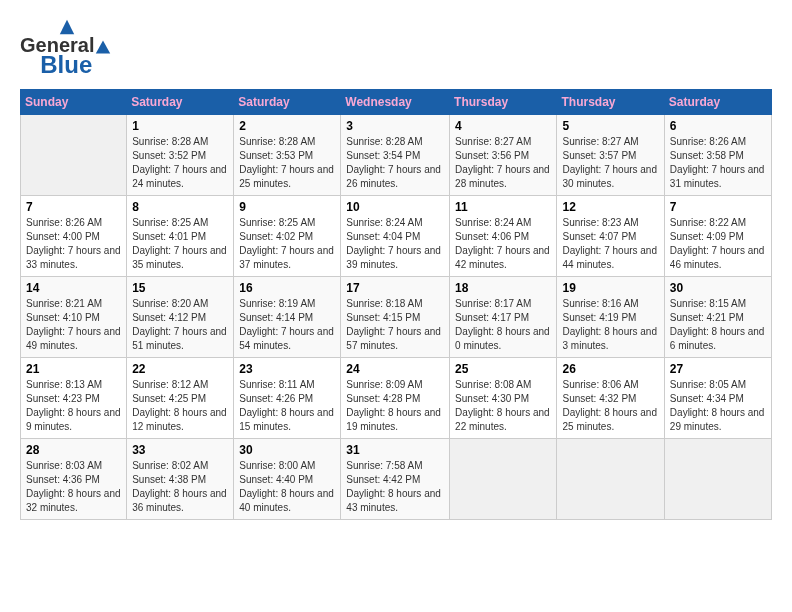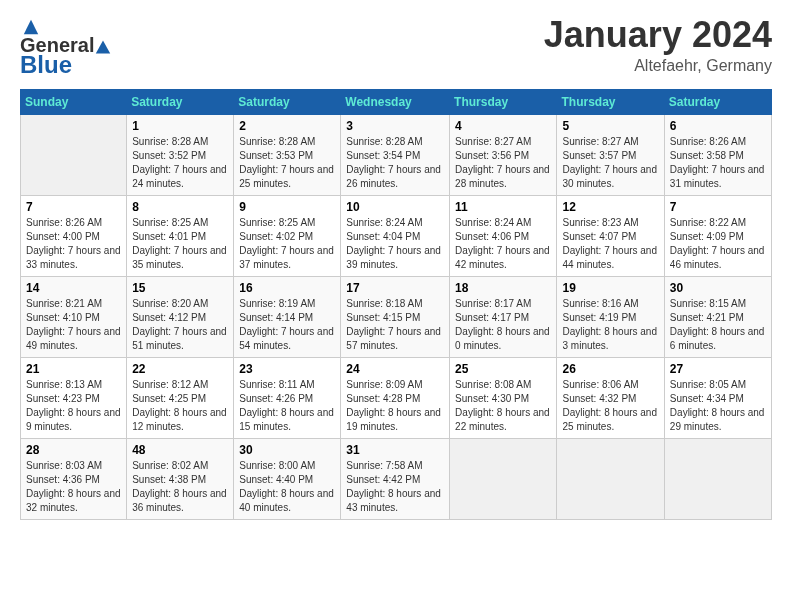--- a/index.html
+++ b/index.html
@@ -17,21 +17,21 @@
     }
     .header {
       display: flex;
       justify-content: space-between;
       align-items: flex-start;
       margin-bottom: 10px;
     }
     .logo {
       display: flex;
       flex-direction: column;
-      align-items: flex-start;
+      align-items: center;
     }
     .logo-text {
       display: flex;
       align-items: center;
       font-size: 20px;
       font-weight: bold;
       color: #333;
     }
     .logo-general { color: #333; }
     .logo-icon {
@@ -53,21 +53,21 @@
       color: #555;
       margin-top: 2px;
     }
     .calendar {
       width: 100%;
       border-collapse: collapse;
       font-size: 10.5px;
     }
     .calendar thead th {
       background-color: #1a5fa8;
-      color: #5eead4;
+      color: #f9a8d4;
       padding: 5px 4px;
       text-align: left;
       font-size: 12px;
       font-weight: bold;
       border: 1px solid #1a5fa8;
     }
     .calendar tbody td {
       border: 1px solid #ccc;
       vertical-align: top;
       padding: 4px 5px;
@@ -109,24 +109,20 @@
         </svg>
         <br>
       </div>
       <div style="font-size:20px; font-weight:bold; margin-top:-4px;">
         <span style="color:#333;">General</span><svg style="width:16px;height:16px;vertical-align:middle;margin:0 1px;" viewBox="0 0 20 18">
             <polygon points="10,1 19,17 1,17" fill="#1a5fa8"></polygon>
           </svg>
       </div>
       <div style="font-size:24px; font-weight:bold; color:#1a5fa8; margin-top:-6px;">Blue</div>
     </div>
-    <div class="title-block">
-      <div class="month-title">January 2024</div>
-      <div class="location">Altefaehr, Germany</div>
-    </div>
   </div>
 
   <table class="calendar">
     <thead>
       <tr>
         <th>Sunday</th>
         <th>Saturday</th>
         <th>Saturday</th>
         <th>Wednesday</th>
         <th>Thursday</th>
@@ -251,21 +247,21 @@
             <span class="day-number">27</span>
             <div class="day-info">Sunrise: 8:05 AM<br>Sunset: 4:34 PM<br>Daylight: 8 hours and 29 minutes.</div>
           </td>
         </tr>
         <tr>
           <td>
             <span class="day-number">28</span>
             <div class="day-info">Sunrise: 8:03 AM<br>Sunset: 4:36 PM<br>Daylight: 8 hours and 32 minutes.</div>
           </td>
           <td>
-            <span class="day-number">48</span>
+            <span class="day-number">33</span>
             <div class="day-info">Sunrise: 8:02 AM<br>Sunset: 4:38 PM<br>Daylight: 8 hours and 36 minutes.</div>
           </td>
           <td>
             <span class="day-number">30</span>
             <div class="day-info">Sunrise: 8:00 AM<br>Sunset: 4:40 PM<br>Daylight: 8 hours and 40 minutes.</div>
           </td>
           <td>
             <span class="day-number">31</span>
             <div class="day-info">Sunrise: 7:58 AM<br>Sunset: 4:42 PM<br>Daylight: 8 hours and 43 minutes.</div>
           </td>

